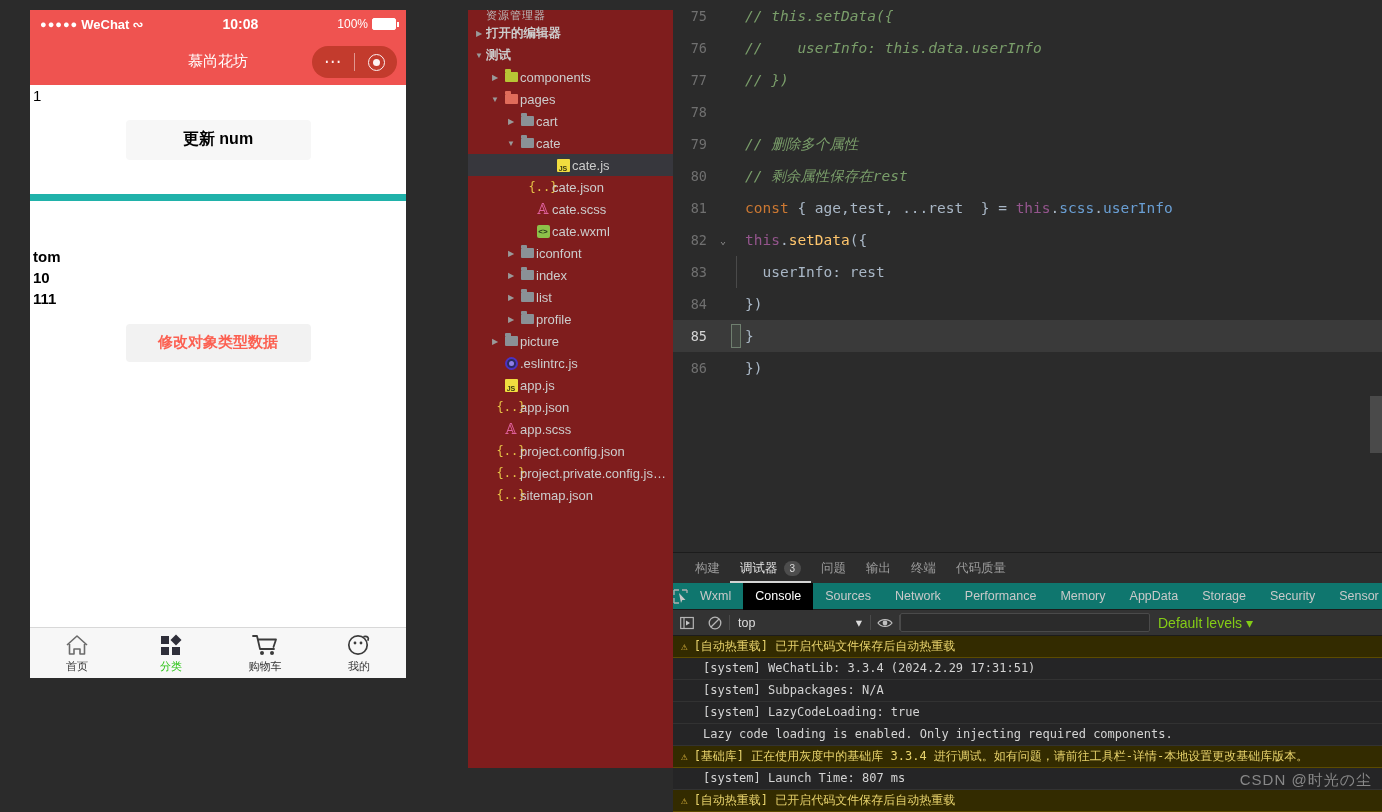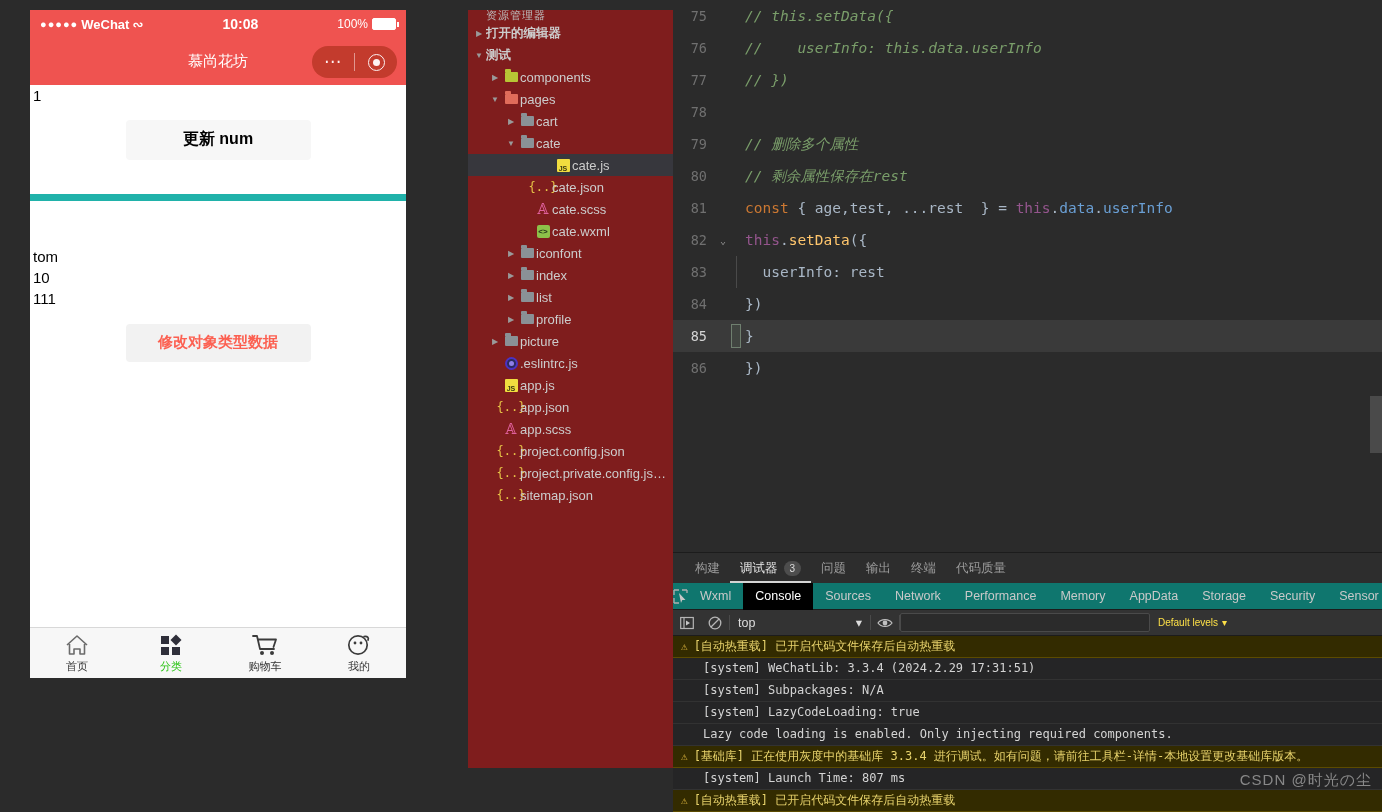--- a/index.html
+++ b/index.html
@@ -69,21 +69,21 @@
     font-size: 15px; color: #000; padding: 2px 0 0 3px; line-height: 1.25;
   }
   .btn-wxs {
     margin: 14px auto 0; width: 185px; height: 40px;
     background: #f7f7f7; border-radius: 4px;
     display: flex; align-items: center; justify-content: center;
     font-size: 16px; font-weight: bold; color: #000;
   }
   .sim-spacer { height: 34px; }
   .teal-bar { height: 7px; background: #20b2aa; }
-  .obj-lines { padding: 45px 0 0 3px; font-size: 15px; color: #000; line-height: 1.42; }
+  .obj-lines { padding: 45px 0 0 3px; font-size: 15px; color: #000; line-height: 1.42; font-weight: bold; }
   .btn-obj {
     margin: 14px auto 0; width: 185px; height: 38px;
     background: #f2f2f2; border-radius: 4px;
     display: flex; align-items: center; justify-content: center;
     font-size: 15px; font-weight: bold; color: #fc6051;
   }
 
   .tabbar {
     position: absolute; left: 0; bottom: 0; width: 376px; height: 51px;
     background: #f7f7f7; border-top: 1px solid #d8d8d8;
@@ -212,21 +212,21 @@
   .ctx-select {
     display:flex; align-items:center; justify-content: space-between;
     width: 140px; padding: 0 8px; color:#ddd; font-size:12.5px;gap:20px;
   }
   .filter-input {
     flex: none; width: 250px; height: 19px; background: #2b2b2b;
     border: 1px solid #4a4a4a; border-radius: 2px; color: #999;
     font-size: 12px; padding: 0 6px; line-height: 17px;
     display:flex; align-items:center;
   }
-  .levels { padding: 0 8px; color:#fde047; font-size:10px; display:flex; align-items:flex-start; gap:4px;}
+  .levels { padding: 0 8px; color:#84cc16; font-size:14px; display:flex; align-items:flex-start; gap:4px;}
   .console-body {
     position:absolute; left:0; right:0; top:83px; bottom:0; overflow:hidden;
     font-family: "DejaVu Sans Mono", "Liberation Mono", monospace; font-size: 12px;
   }
   .log {
     min-height: 21px; display: flex; align-items: center; gap: 6px;
     border-bottom: 1px solid #323232; padding: 2px 6px 2px 8px; color: #d4d4d4;
     line-height: 17px;
   }
   .log.warn { background: #332b00; border-bottom: 1px solid #5c4b00; color: #e8d36b; }
@@ -522,21 +522,21 @@
         <div class="code-line">
           <span class="ln">80</span>
           <span class="fold"></span>
           <span class="gutter-sep"></span>
           <span class="code"><span class="c-com">// 剩余属性保存在rest</span></span>
         </div>
         <div class="code-line">
           <span class="ln">81</span>
           <span class="fold"></span>
           <span class="gutter-sep"></span>
-          <span class="code"><span class="c-key">const</span><span class="c-pun"> { age,test, ...rest  } = </span><span class="c-this">this</span><span class="c-pun">.</span><span class="c-blue">data</span><span class="c-pun">.</span><span class="c-blue">userInfo</span></span>
+          <span class="code"><span class="c-key">const</span><span class="c-pun"> { age,test, ...rest  } = </span><span class="c-this">this</span><span class="c-pun">.</span><span class="c-blue">scss</span><span class="c-pun">.</span><span class="c-blue">userInfo</span></span>
         </div>
         <div class="code-line">
           <span class="ln">82</span>
           <span class="fold">⌄</span>
           <span class="gutter-sep"></span>
           <span class="code"><span class="c-this">this</span><span class="c-pun">.</span><span class="c-fn">setData</span><span class="c-pun">({</span></span>
         </div>
         <div class="code-line">
           <span class="ln">83</span>
           <span class="fold"></span>

